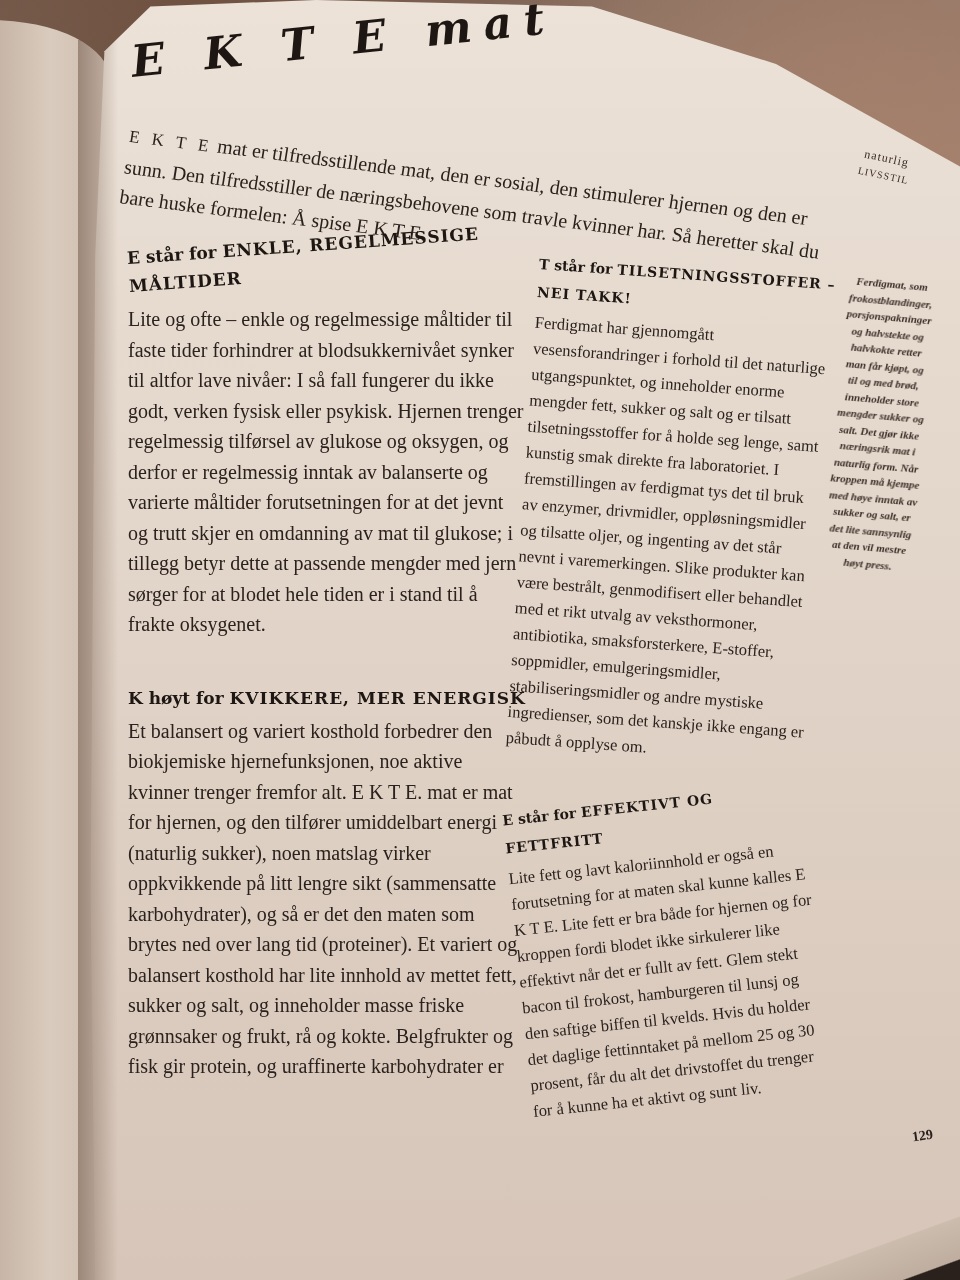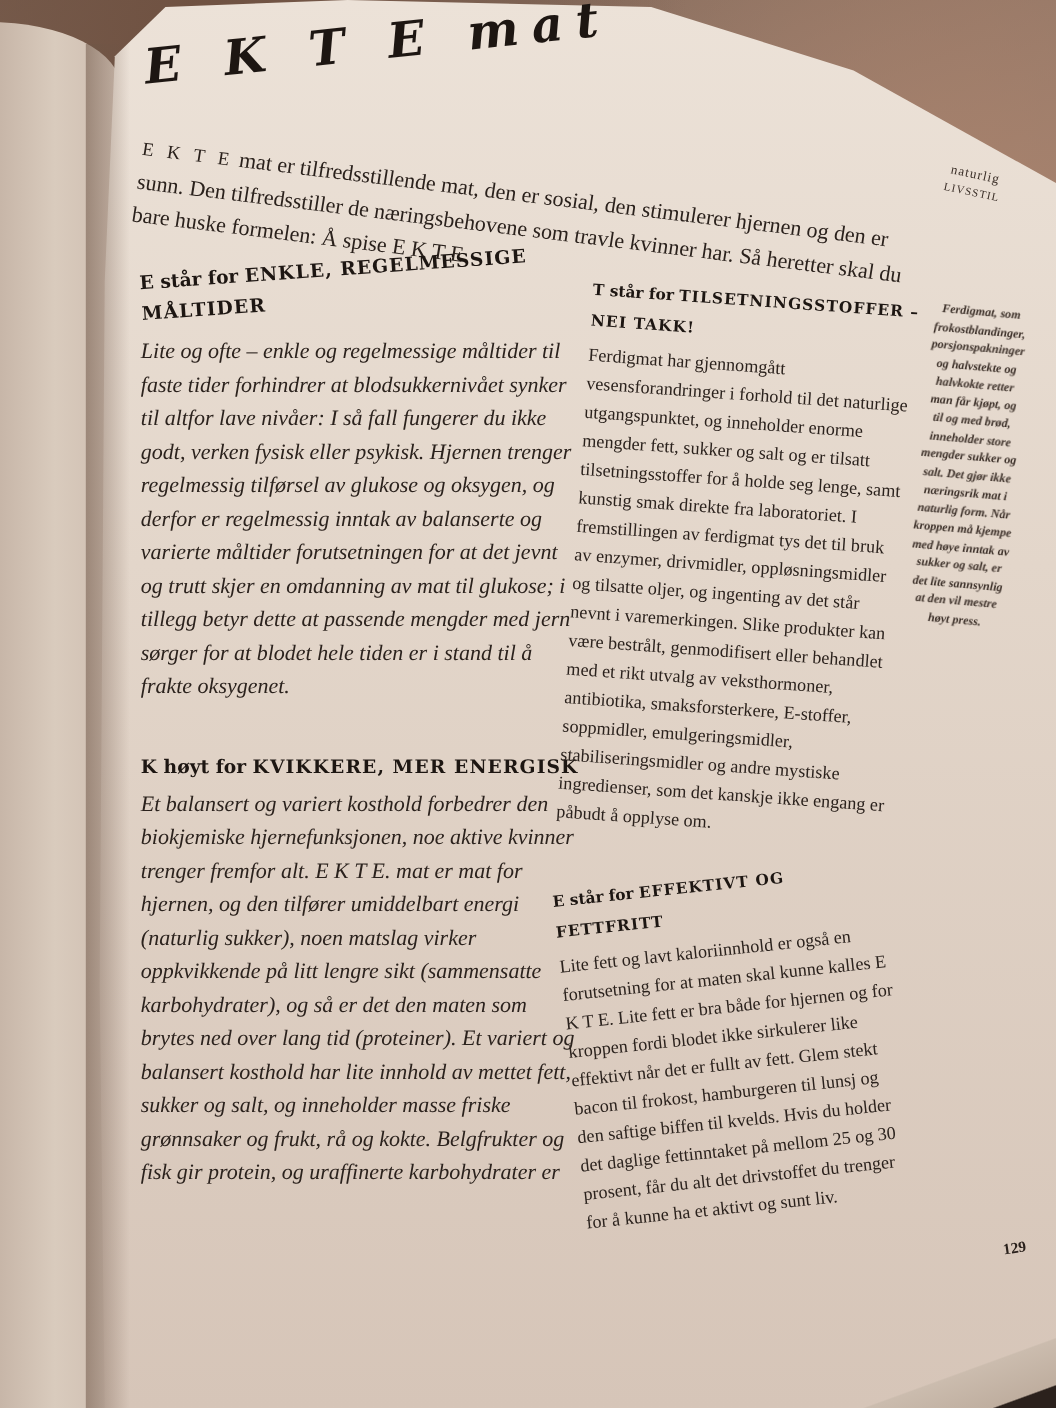--- a/index.html
+++ b/index.html
@@ -63,21 +63,21 @@
     .section { margin-bottom: 44px; }
     .heading {
       font-family: "DejaVu Serif", serif; font-weight: bold;
       color: #1d1612; line-height: 28px;
     }
     .col-left .heading { font-size: 17px; }
     .col-right .heading { font-size: 14px; }
     .heading .cap { letter-spacing: 1px; }
     .body-text { font-size: 20px; line-height: 30.5px; margin: 4px 0 0; }
     .col-right .body-text { font-size: 16.5px; line-height: 26px; }
-    .col-left .body-text { font-size: 20px; font-style: italic; }
+    .col-left .body-text { font-size: 20px; }
 
     .col-left .s1 .heading { transform: rotate(-4deg); transform-origin: left; }
     .col-left .s2 { margin-top: 40px; }
     .col-right .s2 { margin-top: 56px; transform: rotate(-10deg); transform-origin: left top; }
 
     .sidebar {
       position: absolute; left: 848px; top: 272px; width: 90px;
       font-size: 11px; line-height: 16.5px; text-align: center;
       color: #3b2f28; font-style: italic; font-weight: bold;
       transform: rotate(5deg); transform-origin: left top;

